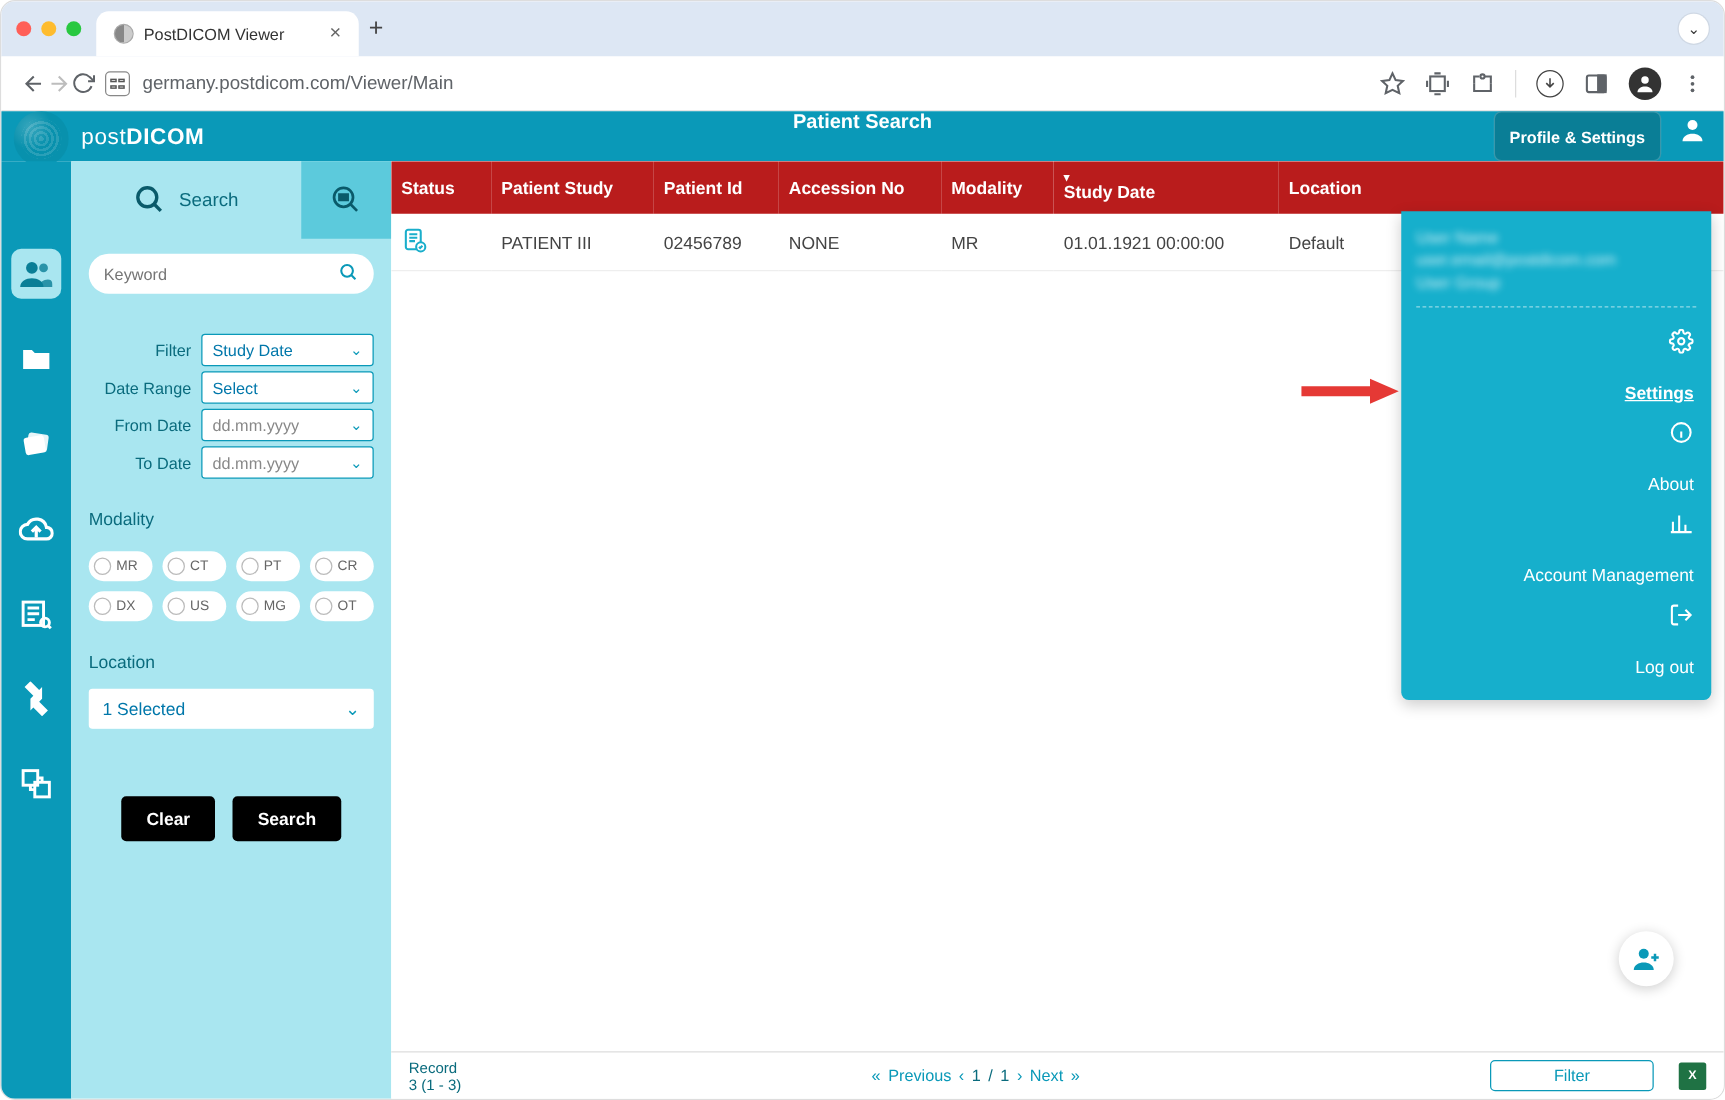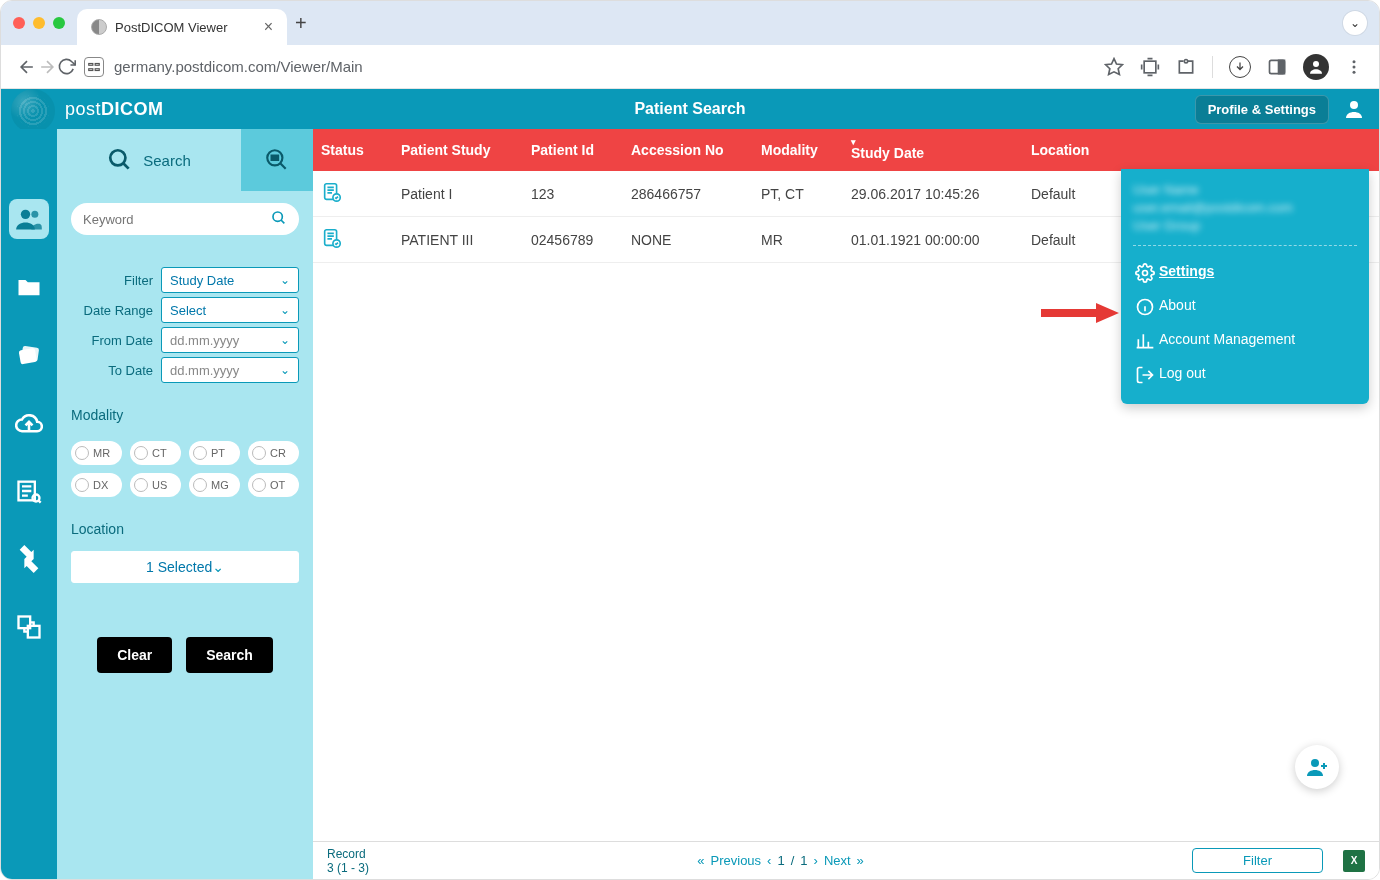--- a/index.html
+++ b/index.html
@@ -25,21 +25,21 @@
   .urlfield { flex: 0 0 auto; display: flex; align-items: center; gap: 10px; color: #5f6368; font-size: 15px; margin-left: 8px; }
   .urlfield .site-ico { width: 20px; height: 20px; border: 1px solid #888; border-radius: 4px; display: flex; align-items: center; justify-content: center; font-size: 10px; }
   .url-right { margin-left: auto; display: flex; align-items: center; gap: 16px; color: #444; }
   .url-right .sep { width: 1px; height: 22px; background: #ddd; }
   .url-right .circ { width: 22px; height: 22px; border: 1.5px solid #444; border-radius: 50%; display: flex; align-items: center; justify-content: center; font-size: 12px; }
   .url-right .avatar { width: 26px; height: 26px; border-radius: 50%; background: #333; display:flex; align-items:center; justify-content:center;}
   .url-right svg { display:block; }
 
   
   .app { flex: 1; display: flex; flex-direction: column; min-height: 0; }
-  .appheader { height: 40px; background: #0a99b8; color: #fff; display: flex; align-items: center; position: relative; }
+  .appheader { height: 40px; background: #0a99b8; color: #fff; display: flex; position: relative; }
   .logo-area { display: flex; align-items: center; gap: 10px; padding-left: 10px; }
   .logo-orb { width: 44px; height: 44px; background: radial-gradient(circle at 30% 30%, #fff3, transparent 40%), #0891ad; border-radius: 50%; margin-top: 4px; position: relative; }
   .logo-orb::after { content:""; position:absolute; inset:6px; border-radius:50%; background: repeating-radial-gradient(circle, #fff2 0 2px, transparent 2px 4px); }
   .logo-text { font-weight: 600; font-size: 18px; letter-spacing: 0.5px; }
   .logo-text span { font-weight: 300; }
   .header-title { position: absolute; left: 50%; transform: translateX(-50%); font-weight: 600; font-size: 16px; }
   .profile-btn { margin-left: auto; margin-right: 10px; background: #0a7e96; border: 1px solid #fff3; border-radius: 6px; padding: 6px 12px; color: #fff; font-weight: 600; font-size: 13px; display: flex; align-items: center; gap: 8px; }
   .header-user-ico { width: 30px; height: 30px; display:flex; align-items:center; justify-content:center; margin-right: 10px; }
 
   .app-body { flex: 1; display: flex; min-height: 0; position: relative; }
@@ -64,46 +64,46 @@
   .frow label { width: 82px; text-align: right; font-size: 13px; color: #0a6b7d; }
   .frow .sel { flex: 1; background: #fff; border: 1px solid #0a99b8; border-radius: 3px; height: 26px; display: flex; align-items: center; padding: 0 8px; color: #0077aa; font-size: 13px; justify-content: space-between; }
   .frow .sel .caret { color: #0a99b8; font-size: 12px; }
   .frow .sel.date { color: #888; }
 
   .sect-label { font-size: 14px; color: #0a6b7d; font-weight: 500; margin-top: 10px; }
   .mod-grid { display: grid; grid-template-columns: repeat(4, 1fr); gap: 8px; margin-top: 4px; }
   .mod-pill { background: #fff; border-radius: 14px; height: 24px; display: flex; align-items: center; padding: 0 4px; font-size: 11px; color: #666; gap: 4px; }
   .mod-pill .r { width: 14px; height: 14px; border: 1.5px solid #bbb; border-radius: 50%; }
 
-  .loc-sel { background: #fff; border-radius: 3px; height: 32px; display: flex; align-items: center; padding: 0 10px; color: #0077aa; font-size: 14px; justify-content: center; border: 1px solid #fff; }
+  .loc-sel { background: #fff; border-radius: 3px; height: 32px; display: flex; align-items: center; padding: 0 10px; color: #0077aa; font-size: 14px; justify-content: space-between; border: 1px solid #fff; }
 
   .btns { display: flex; gap: 14px; justify-content: center; margin-top: 40px; }
   .btn { background: #000000; color: #fff; border: none; border-radius: 4px; padding: 10px 20px; font-size: 14px; font-weight: 600; cursor: pointer; }
 
   .main { flex: 1; display: flex; flex-direction: column; min-width: 0; background: #fff; }
   .grid { flex: 1; overflow: auto; }
   table { width: 100%; border-collapse: collapse; font-size: 14px; }
-  thead { background: #ef4444; color: #fff; }
+  thead { background: #b91c1c; color: #fff; }
   thead th { text-align: left; padding: 10px 8px; font-weight: 600; font-size: 14px; }
   thead th .sort { font-size: 9px; display: block; line-height: 6px; }
   tbody td { padding: 10px 8px; border-bottom: 1px solid #eee; color: #444; }
   .status-ico { color: #1aaecb; display: inline-flex; }
 
   .footer { height: 38px; border-top: 1px solid #ddd; display: flex; align-items: center; padding: 0 14px; font-size: 13px; color: #0a6b7d; gap: 20px; }
   .footer .recinfo { line-height: 14px; font-size: 12px; }
   .footer .pager { margin: 0 auto; display: flex; align-items: center; gap: 6px; color: #0a99b8; font-weight: 500; }
   .footer .pager .pg { color: #0a6b7d; }
   .footer .filter-btn { border: 1px solid #0a99b8; border-radius: 4px; padding: 4px 50px; color: #0a99b8; font-size: 13px; }
   .footer .xls { width: 22px; height: 22px; background: #1f7244; color: #fff; font-size: 10px; font-weight: 700; display: flex; align-items: center; justify-content: center; border-radius: 2px; }
 
   
   .dropdown { position: absolute; top: 40px; right: 10px; width: 248px; background: #16afcc; color: #fff; border-radius: 0 0 6px 6px; box-shadow: 0 4px 12px rgba(0,0,0,0.2); z-index: 50; padding: 12px; }
   .dd-user { font-size: 13px; line-height: 18px; filter: blur(3px); opacity: 0.8; }
   .dd-sep { border: none; border-top: 1px dashed #fff8; margin: 10px 0; }
-  .dd-item { display: flex; align-items: flex-start; gap: 4px; padding: 7px 2px; font-size: 14px; font-weight: 500; cursor: pointer; }
+  .dd-item { display: flex; align-items: flex-end; gap: 23px; padding: 7px 2px; font-size: 14px; font-weight: 500; cursor: pointer; flex-direction: column; }
   .dd-item.sel { text-decoration: underline; font-weight: 700; }
   .dd-item svg { width: 20px; height: 20px; flex-shrink: 0; }
 
   
   .arrow-ann { position: absolute; top: 172px; right: 258px; z-index: 60; pointer-events: none; }
 
   .fab { position: absolute; right: 40px; bottom: 90px; width: 44px; height: 44px; border-radius: 50%; background: #fff; box-shadow: 0 2px 10px rgba(0,0,0,0.2); display: flex; align-items: center; justify-content: center; color: #0a99b8; }
 
   th.sortable { position: relative; }
 </style>
@@ -397,36 +397,20 @@
             <tbody id="tbody">
                 <tr>
                   <td><span class="status-ico">
                       <svg width="22" height="22" viewBox="0 0 24 24" fill="none" stroke="#1aaecb" stroke-width="1.8">
                         <rect x="4" y="3" width="13" height="17" rx="2"></rect>
                         <path d="M7 7h7M7 10h7M7 13h5"></path>
                         <circle cx="17" cy="18" r="4" fill="#fff"></circle>
                         <path d="M15.5 18l1 1 2-2"></path>
                       </svg>
                     </span></td>
-                  <td>Patient I</td>
-                  <td>123</td>
-                  <td>286466757</td>
-                  <td>PT, CT</td>
-                  <td>29.06.2017 10:45:26</td>
-                  <td>Default</td>
-                </tr>
-                <tr>
-                  <td><span class="status-ico">
-                      <svg width="22" height="22" viewBox="0 0 24 24" fill="none" stroke="#1aaecb" stroke-width="1.8">
-                        <rect x="4" y="3" width="13" height="17" rx="2"></rect>
-                        <path d="M7 7h7M7 10h7M7 13h5"></path>
-                        <circle cx="17" cy="18" r="4" fill="#fff"></circle>
-                        <path d="M15.5 18l1 1 2-2"></path>
-                      </svg>
-                    </span></td>
                   <td>PATIENT III</td>
                   <td>02456789</td>
                   <td>NONE</td>
                   <td>MR</td>
                   <td>01.01.1921 00:00:00</td>
                   <td>Default</td>
                 </tr>
               </tbody>
           </table>
         </div>

